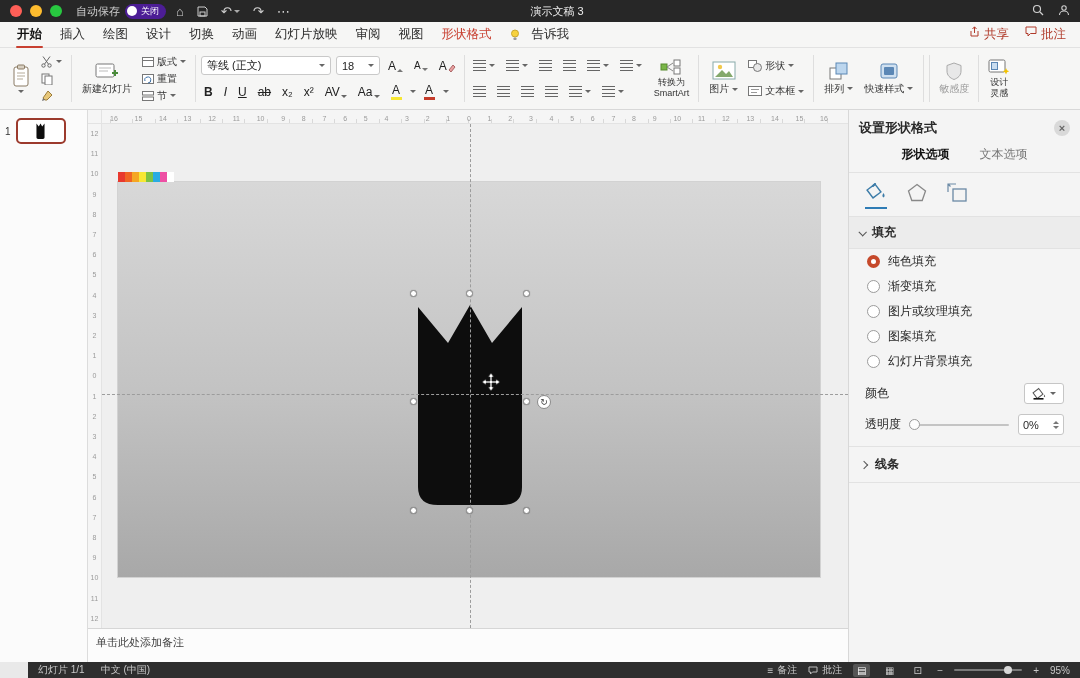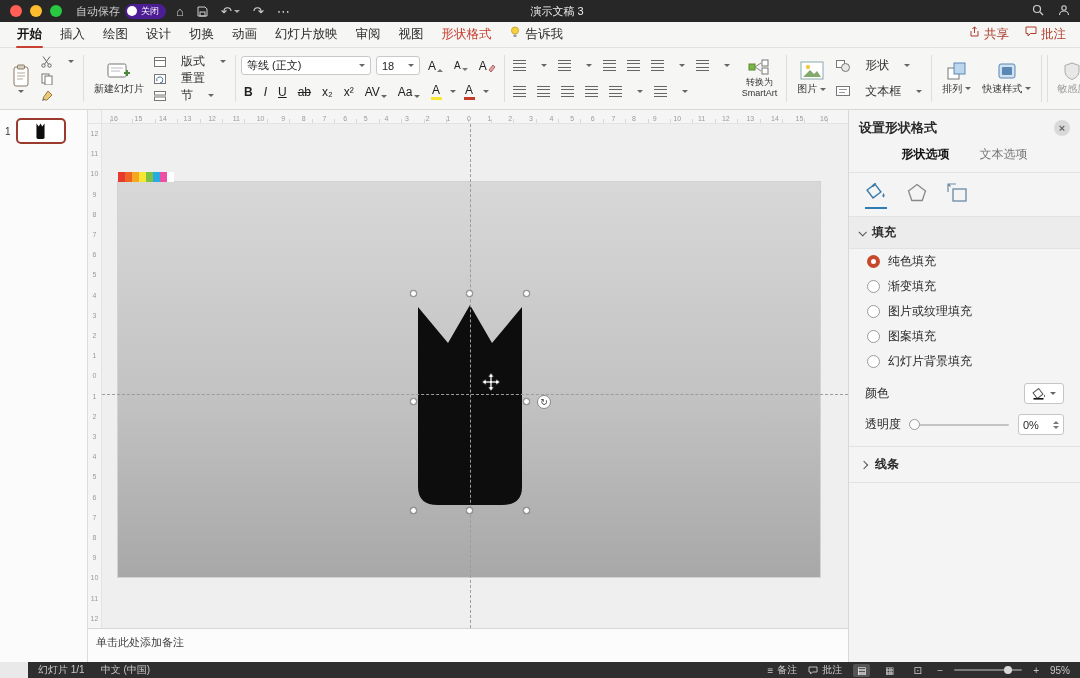--- a/index.html
+++ b/index.html
@@ -18,31 +18,31 @@
   .tb-ic{display:flex;align-items:center;gap:2px;}
   .tb-title{position:absolute;left:50%;transform:translateX(-50%);font-size:11px;color:#ededed;margin-left:17px;}
   .tb-right{margin-left:auto;display:flex;gap:14px;align-items:center;}
 
   
   .tabsbar{flex:0 0 26px;background:#f6f6f5;display:flex;align-items:center;padding:0 8px;border-bottom:1px solid #e2e2e2;}
   .tab{font-size:12.5px;color:#2b2b2b;padding:4px 9px;position:relative;white-space:nowrap;}
   .tab.active{font-weight:bold;color:#111;}
   .tab.active::after{content:"";position:absolute;left:8px;right:8px;bottom:-1px;height:2.5px;background:#c84031;border-radius:2px;}
   .tab.contextual{color:#c84031;}
-  .tab.tellme{display:flex;gap:6px;}
+  .tab.tellme{display:flex;align-items:center;gap:12px;}
   .tabsbar-right{margin-left:auto;display:flex;gap:16px;align-items:center;font-size:12.5px;color:#b03a2a;padding-right:6px;}
   .tb-action{display:flex;align-items:flex-start;gap:4px;white-space:nowrap;}
 
   
   .ribbon{flex:0 0 60px;background:#f6f6f5;border-bottom:1px solid #d8d8d8;display:flex;align-items:stretch;padding:3px 6px;gap:5px;}
   .rsep{width:1px;background:#dedede;margin:4px 0;flex:0 0 1px;}
   .grp{display:flex;gap:3px;align-items:stretch;padding:0 1px;}
   .grpcol{display:flex;flex-direction:column;justify-content:space-between;padding:2px 0;}
   .bigbtn{display:flex;flex-direction:column;align-items:center;justify-content:center;gap:2px;padding:2px 4px;border-radius:4px;font-size:10px;color:#333;white-space:nowrap;}
-  .smallbtn{display:flex;align-items:center;gap:15px;font-size:12px;color:#333;padding:0 3px;border-radius:3px;white-space:nowrap;height:17px;}
+  .smallbtn{display:flex;align-items:center;gap:3px;font-size:10px;color:#333;padding:0 3px;border-radius:3px;white-space:nowrap;height:17px;}
   .rowline{display:flex;align-items:center;gap:5px;height:25px;}
   .combo{background:#fff;border:1px solid #c9c9c9;border-radius:3px;display:flex;align-items:center;font-size:11px;color:#222;padding:1px 5px;gap:5px;height:19px;white-space:nowrap;}
   .fmtbtn{font-size:12px;color:#222;padding:0 3px;display:flex;align-items:flex-end;gap:1px;line-height:1;}
   .dd{width:0;height:0;border-left:3px solid transparent;border-right:3px solid transparent;border-top:3.5px solid #666;display:inline-block;}
   .licon{display:inline-block;width:13px;height:11px;background:repeating-linear-gradient(to bottom,#666 0 1px,transparent 1px 3.4px);}
   .strike{text-decoration:line-through;}
   .colorbar{display:inline-block;width:11px;height:3px;margin-top:1px;}
   .twoline{font-size:9px;line-height:1.15;text-align:center;color:#333;}
   .disabledtxt{color:#9a9a9a;}
 

